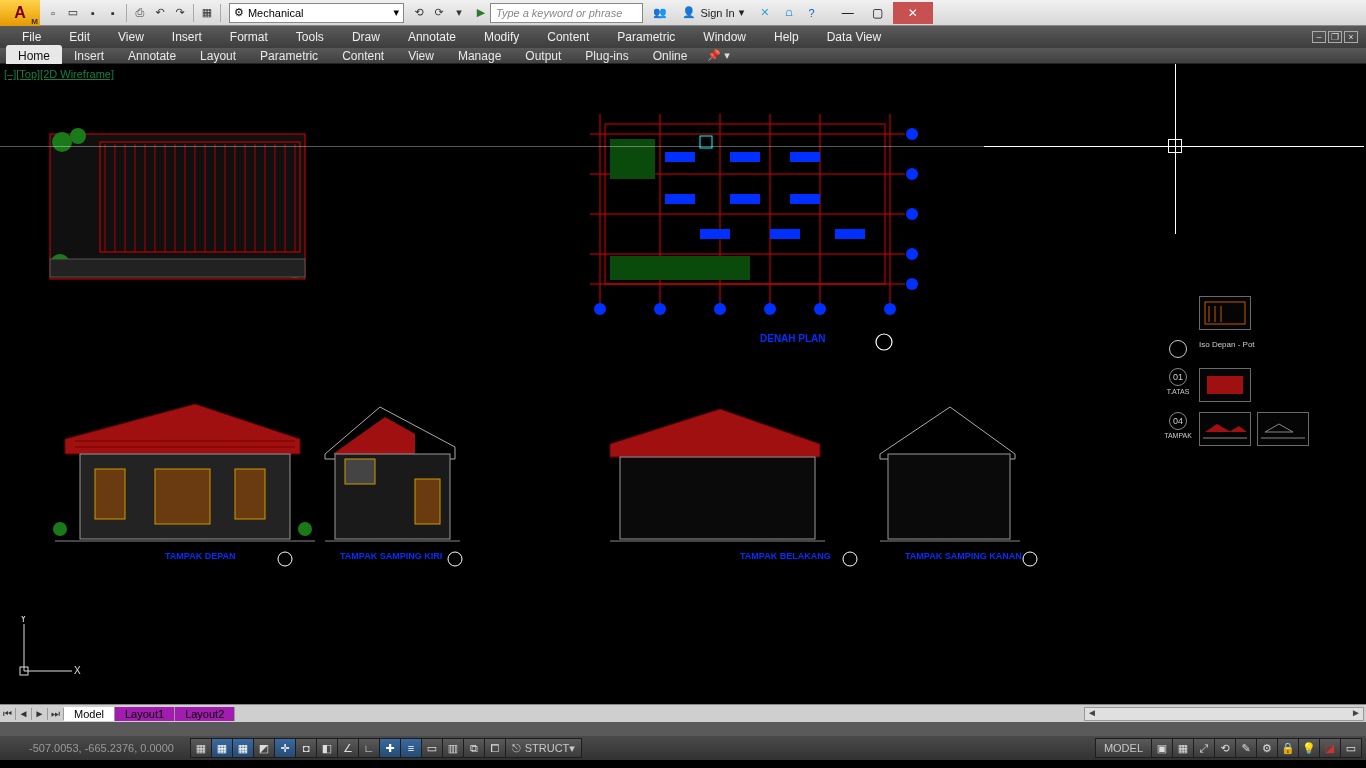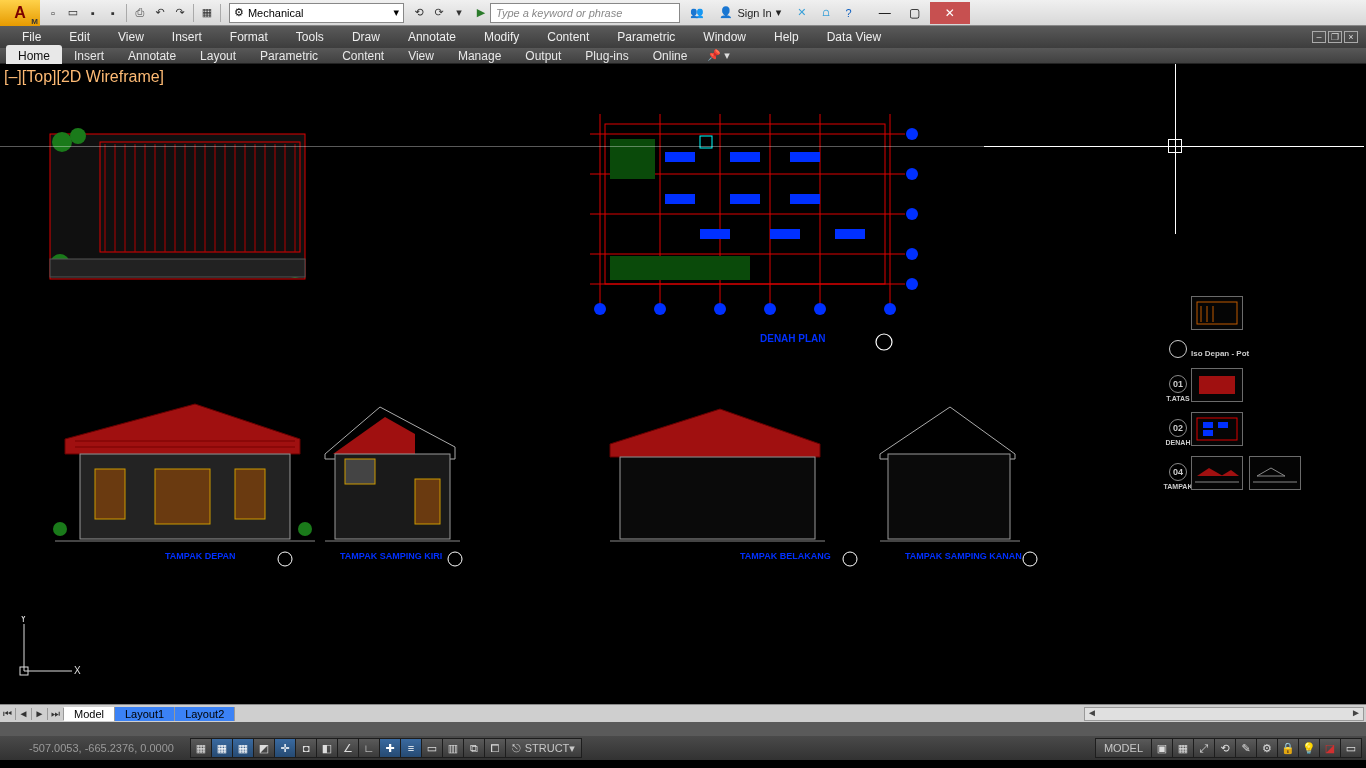--- a/index.html
+++ b/index.html
@@ -8,21 +8,21 @@
 
 .titlebar { height: 26px; background: linear-gradient(#f0f0f0,#d8d8d8); display: flex; align-items: center; border-bottom: 1px solid #888; }
 .app-badge { width: 40px; height: 26px; background: linear-gradient(#ffd24a,#e69a00); display: flex; align-items: center; justify-content: center; color: #7a0000; font-weight: bold; font-size: 16px; position: relative; }
 .app-badge::after { content: "M"; position: absolute; bottom: 0; right: 2px; font-size: 8px; color: #333; }
 .qat { display: flex; align-items: center; gap: 2px; padding: 0 4px; }
 .qat-btn { width: 18px; height: 18px; display: flex; align-items: center; justify-content: center; font-size: 11px; color: #333; cursor: pointer; }
 .qat-sep { width: 1px; height: 18px; background: #aaa; margin: 0 2px; }
 .ws-dd { height: 20px; width: 175px; background: #fff; border: 1px solid #888; display: flex; align-items: center; padding: 0 4px; font-size: 11px; margin: 0 2px; }
 .ws-dd .gear { margin-right: 4px; }
 .title-center { flex: 1; text-align: center; font-size: 13px; color: #222; }
-.search-box { width: 190px; height: 20px; background: #fff; border: 1px solid #888; font-size: 11px; font-style: italic; color: #888; padding: 0 5px; display: flex; align-items: center; }
+.search-box { width: 153px; height: 20px; background: #fff; border: 1px solid #888; font-size: 11px; font-style: italic; color: #888; padding: 0 5px; display: flex; align-items: center; }
 .title-right { display: flex; align-items: center; gap: 4px; padding: 0 4px; }
 .tb-btn { padding: 0 6px; height: 20px; display: flex; align-items: center; font-size: 11px; color: #222; cursor: pointer; }
 .win-btns { display: flex; margin-left: 8px; }
 .win-btn { width: 30px; height: 22px; display: flex; align-items: center; justify-content: center; font-size: 12px; cursor: pointer; }
 .win-btn.close { background: #c75050; color: #fff; width: 40px; }
 
 
 .menubar { height: 22px; background: linear-gradient(#5a5a5a,#3d3d3d); display: flex; align-items: center; padding: 0 8px; gap: 0; }
 .menubar .mi { color: #eee; font-size: 12px; padding: 3px 14px; cursor: pointer; }
 .menubar .spacer { flex: 1; }
@@ -30,38 +30,38 @@
 .menubar .mdi span { width: 14px; height: 12px; border: 1px solid #aaa; font-size: 9px; color: #ddd; display: flex; align-items: center; justify-content: center; cursor: pointer; }
 
 
 .ribbon { height: 16px; background: linear-gradient(#585858,#404040); display: flex; align-items: center; padding: 0 6px; border-bottom: 1px solid #222; }
 .ribbon .rt { color: #e8e8e8; font-size: 12px; padding: 4px 12px; cursor: pointer; }
 .ribbon .rt.active { background: #e8e8e8; color: #111; border-radius: 3px 3px 0 0; }
 .ribbon .pin { margin-left: 8px; color: #ddd; font-size: 11px; }
 
 
 .workspace { position: relative; height: 640px; background: #000; }
-.vp-label { position: absolute; top: 4px; left: 4px; color: #fdba74; font-size: 16px; }
+.vp-label { position: absolute; top: 4px; left: 4px; color: #15803d; font-size: 11px; text-decoration: underline; }
 .canvas { position: absolute; inset: 0; }
 
 
 .ucs { position: absolute; left: 12px; bottom: 18px; }
 .nav-panel { position: absolute; right: 6px; top: 232px; width: 195px; }
-.nav-panel .slot { display: flex; align-items: flex-end; margin-bottom: 10px; font-weight: bold; }
+.nav-panel .slot { display: flex; align-items: flex-start; gap: 8px; margin-bottom: 10px; }
 .nav-panel .num { width: 18px; height: 18px; border: 1px solid #888; border-radius: 50%; color: #ccc; font-size: 9px; display: flex; align-items: center; justify-content: center; }
 .nav-panel .lbl { color: #ccc; font-size: 7px; margin-top: 2px; }
 .nav-panel .numcol { display: flex; flex-direction: column; align-items: center; width: 26px; }
 .nav-panel .thumb { border: 1px solid #6b6b6b; background: #050505; display: flex; align-items: center; justify-content: center; }
 .nav-panel .row2 { display: flex; gap: 6px; }
 
 
 .layout-tabs { height: 18px; background: #cfcfcf; display: flex; align-items: center; font-size: 11px; border-top: 1px solid #888; }
 .layout-tabs .nav { display: flex; }
 .layout-tabs .nav span { width: 16px; text-align: center; border-right: 1px solid #999; cursor: pointer; color: #333; font-size: 10px; }
-.layout-tabs .tab { padding: 1px 10px; border-right: 1px solid #999; background: #3b82f6; cursor: pointer; }
+.layout-tabs .tab { padding: 1px 10px; border-right: 1px solid #999; background: #a21caf; cursor: pointer; }
 .layout-tabs .tab.active { background: #fff; }
 .layout-tabs .hscroll { flex: 1; display: flex; justify-content: flex-end; align-items: center; padding-right: 2px; }
 .layout-tabs .hscroll .bar { height: 14px; width: 280px; background: #e0e0e0; border: 1px solid #999; position: relative; }
 .layout-tabs .hscroll .bar::before { content: "◄"; position: absolute; left: 2px; top: -1px; font-size: 10px; color: #444; }
 .layout-tabs .hscroll .bar::after { content: "►"; position: absolute; right: 2px; top: -1px; font-size: 10px; color: #444; }
 
 
 .cmd { height: 14px; background: #5a5a5a; }
 .status { height: 24px; background: linear-gradient(#4a4a4a,#323232); display: flex; align-items: center; color: #c8c8c8; font-size: 11px; padding-left: 21px; }
 .status .coords { padding: 0 8px; color: #9a9a9a; width: 170px; }
@@ -329,34 +329,20 @@
           <div class="lbl">T.ATAS</div>
         </div>
       <div class="thumb" style="width:52px;height:34px">
           <svg width="48" height="30">
             <rect x="6" y="6" width="36" height="18" fill="#a01010"></rect>
           </svg>
         </div>
     </div>
     <div class="slot">
       <div class="numcol">
-          <div class="num">02</div>
-          <div class="lbl">DENAH</div>
-        </div>
-      <div class="thumb" style="width:52px;height:34px">
-          <svg width="48" height="30">
-            <rect x="4" y="4" width="40" height="22" fill="none" stroke="#d00"></rect>
-            <rect x="10" y="8" width="10" height="6" fill="#0030ff"></rect>
-            <rect x="25" y="8" width="10" height="6" fill="#0030ff"></rect>
-            <rect x="10" y="16" width="10" height="6" fill="#0030ff"></rect>
-          </svg>
-        </div>
-    </div>
-    <div class="slot">
-      <div class="numcol">
           <div class="num">04</div>
           <div class="lbl">TAMPAK</div>
         </div>
       <div class="row2">
         <div class="thumb" style="width:52px;height:34px">
             <svg width="48" height="30">
               <polygon points="4,18 16,10 30,18" fill="#a01010"></polygon>
               <polygon points="28,18 38,12 46,18" fill="#a01010"></polygon>
               <line x1="2" y1="24" x2="46" y2="24" stroke="#888"></line>
             </svg>

